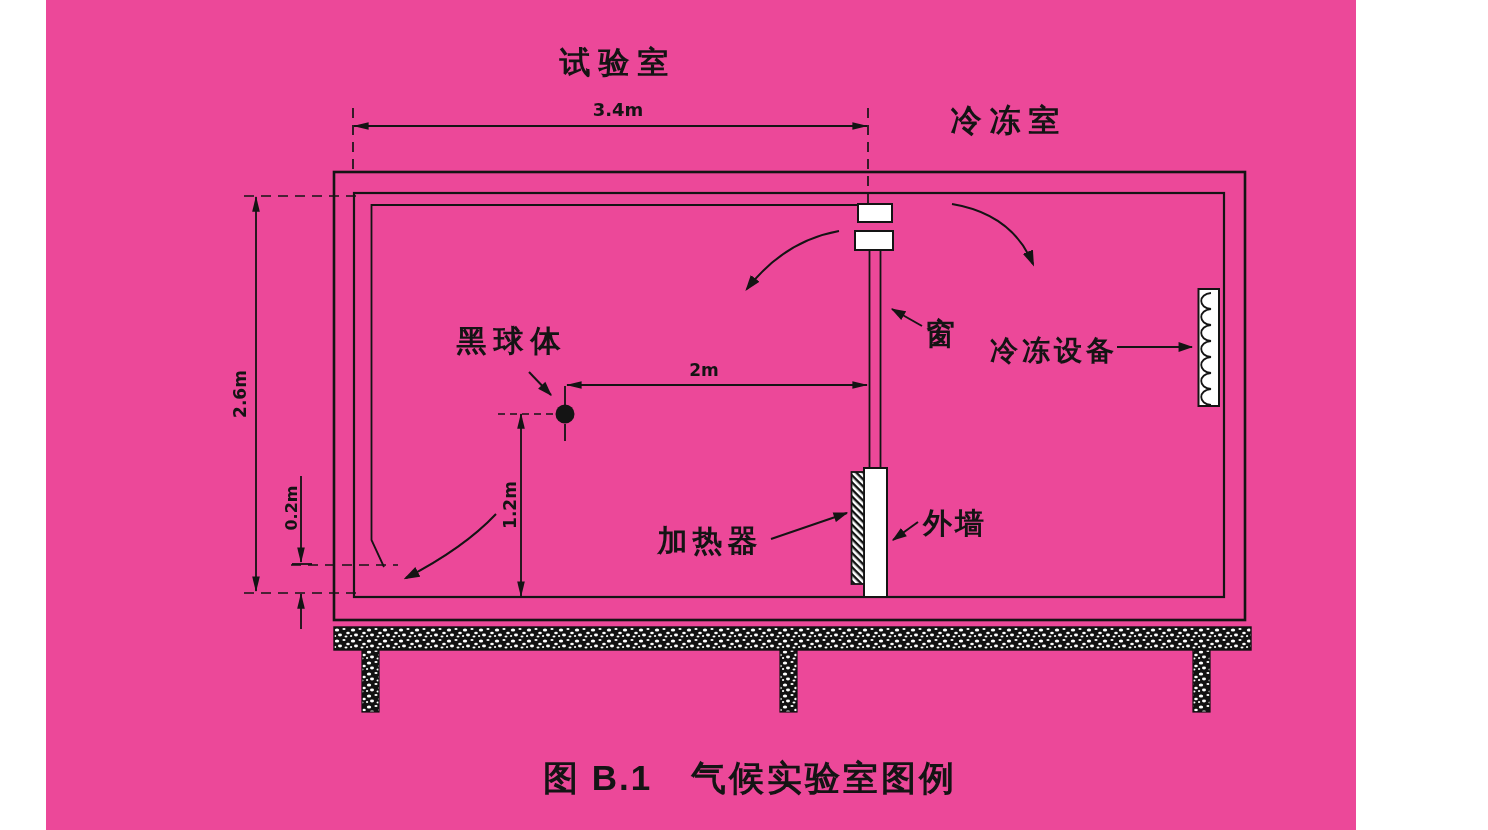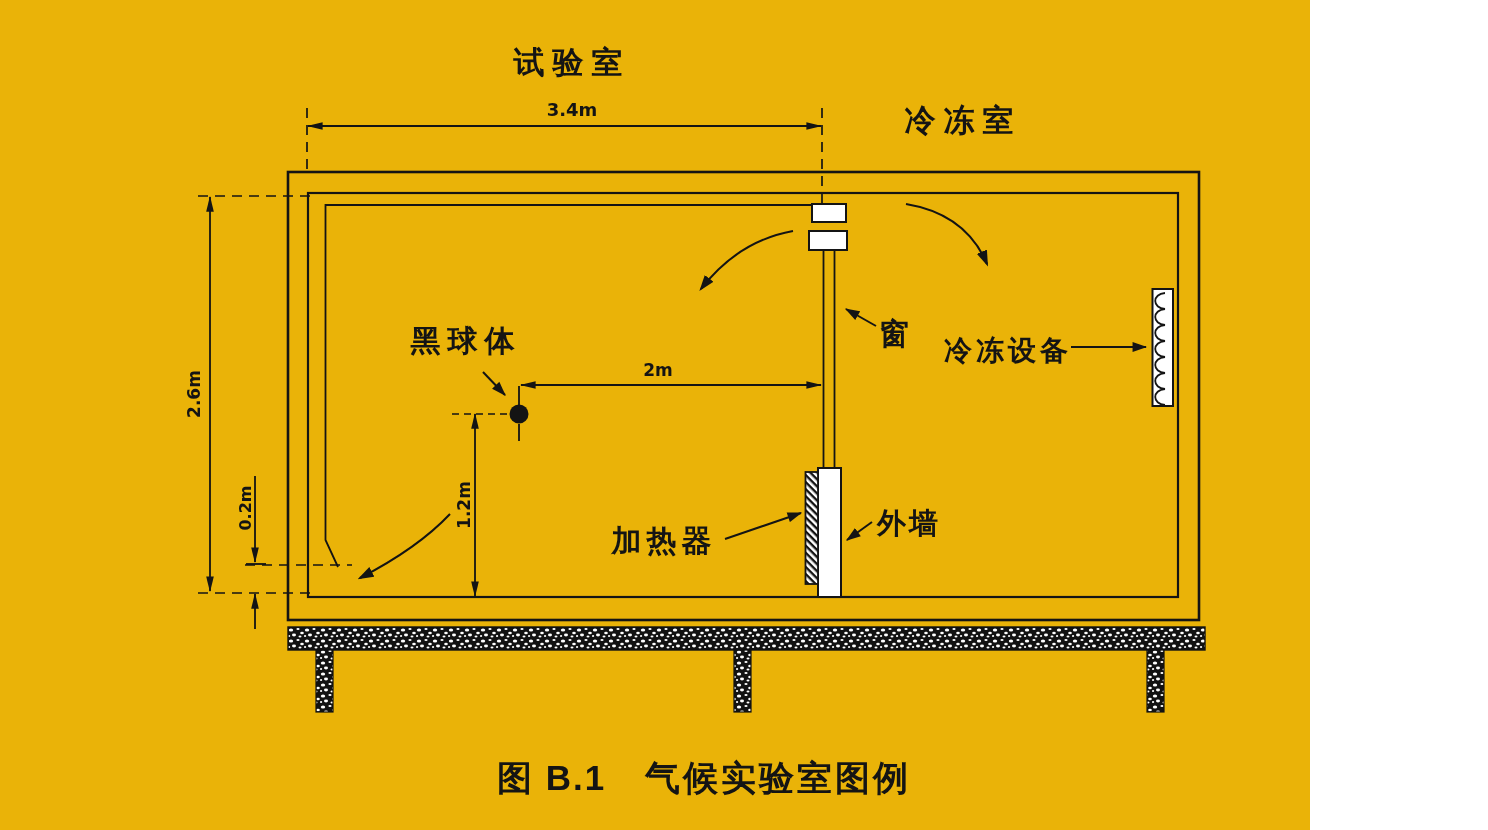--- a/index.html
+++ b/index.html
@@ -1,21 +1,22 @@
 <!DOCTYPE html>
 <html><head>
 <meta charset="utf-8">
 <style>
   html,body{margin:0;padding:0;background:#ffffff;}
   #canvas{
     position:relative;
     width:1310px;height:830px;
-    background:#eab308;
+    background:#ec4899;
     font-family:"Liberation Sans","DejaVu Sans",sans-serif;
     overflow:hidden;
+    margin-left:46px;
   }
   svg{display:block;}
   text{fill:#141414;}
   .cjk{font-family:"Liberation Sans","DejaVu Sans",sans-serif;font-weight:600;}
   .dim{font-family:"DejaVu Sans","Liberation Sans",sans-serif;font-weight:bold;}
   .cap{font-family:"Liberation Sans","DejaVu Sans",sans-serif;font-weight:bold;}
 </style>
 </head>
 <body>
 

